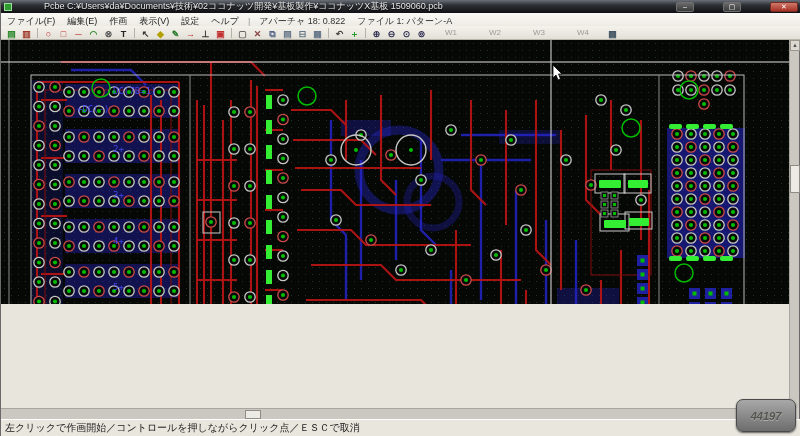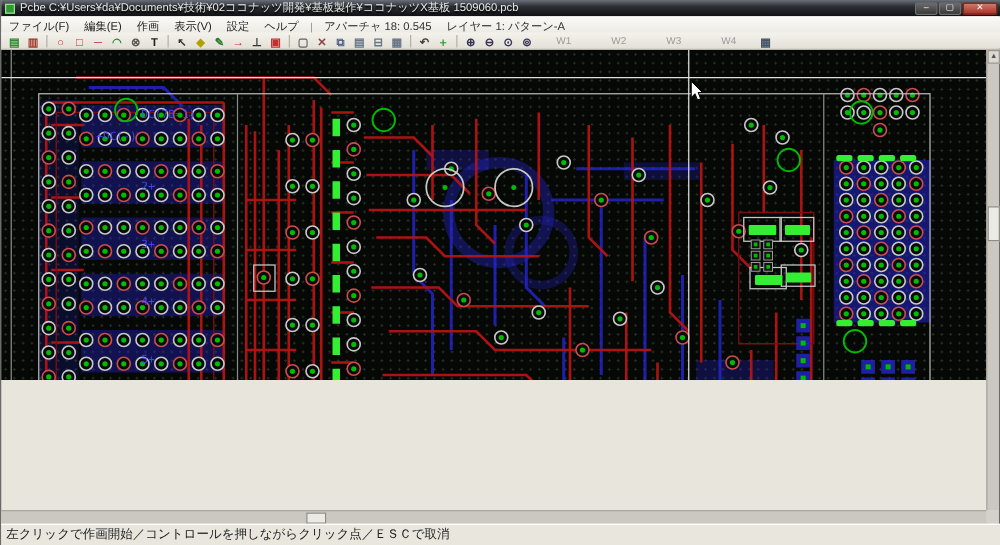--- a/index.html
+++ b/index.html
@@ -4,21 +4,21 @@
 <style>
   * { margin:0; padding:0; box-sizing:border-box; }
   html,body { width:800px; height:436px; overflow:hidden; background:#444;
     font-family:"Liberation Sans", sans-serif; }
   #window { position:relative; width:800px; height:436px; background:#e8e5dd;
     border-left:1px solid #6a6a6a; border-right:1px solid #6a6a6a; }
 
   
   #titlebar { position:absolute; left:0; top:0; width:800px; height:13px;
     background:linear-gradient(#6a6f78 0%, #2c2f34 40%, #101114 100%);
-    display:flex; align-items:center; padding:0 3px; }
+    display:flex; align-items:center; padding:0 3px;gap:28px; }
   #app-icon { width:8px; height:8px; background:#2f9a2f; border:1px solid #9adf9a; margin-right:4px; flex:0 0 auto; }
   #title-text { color:#e8e8e8; font-size:9px; line-height:13px; white-space:nowrap; overflow:hidden; flex:1; text-shadow:0 1px 1px #000; }
   .winbtn { height:10px; margin-left:1px; border:1px solid #707070; border-radius:2px;
     background:linear-gradient(#6a6a6a,#3a3a3a); color:#fff; font-size:7px; line-height:8px;
     text-align:center; }
   #btn-min, #btn-max { width:18px; }
   #btn-close { width:28px; background:linear-gradient(#d07a6a,#a83226); border-color:#7a2a20; }
 
   
   #menubar { position:absolute; left:0; top:13px; width:800px; height:18px;
@@ -79,22 +79,22 @@
   </div>
 
   <div id="menubar">
     <span class="menu-item">ファイル(F)</span>
     <span class="menu-item">編集(E)</span>
     <span class="menu-item">作画</span>
     <span class="menu-item">表示(V)</span>
     <span class="menu-item">設定</span>
     <span class="menu-item">ヘルプ</span>
     <span class="menu-sep">|</span>
-    <span class="menu-status">アパーチャ 18: 0.545</span>
-    <span class="menu-status">レイヤー 1: パターン-A</span>
+    <span class="menu-status">アパーチャ 18: 0.822</span>
+    <span class="menu-status">ファイル 1: パターン-A</span>
   </div>
 
   <div id="toolbar">
       <div class="tb-icon" style="color: rgb(47, 138, 47);">▤</div>
       <div class="tb-icon" style="color: rgb(160, 58, 42);">▥</div>
       <div class="tb-sep"></div>
       <div class="tb-icon" style="color: rgb(194, 48, 48);">○</div>
       <div class="tb-icon" style="color: rgb(194, 48, 48);">□</div>
       <div class="tb-icon" style="color: rgb(194, 48, 48);">─</div>
       <div class="tb-icon" style="color: rgb(42, 138, 42);">◠</div>
@@ -885,14 +885,15 @@
   </div>
   <div id="hscroll">
     <div class="sb-thumb"></div>
   </div>
   <div id="sb-corner"></div>
 
   <div id="statusbar">
     <span>左クリックで作画開始／コントロールを押しながらクリック点／ＥＳＣで取消</span>
   </div>
 
+  <div id="overlay-btn">44197</div>
 
 </div>
 
 </body></html>

